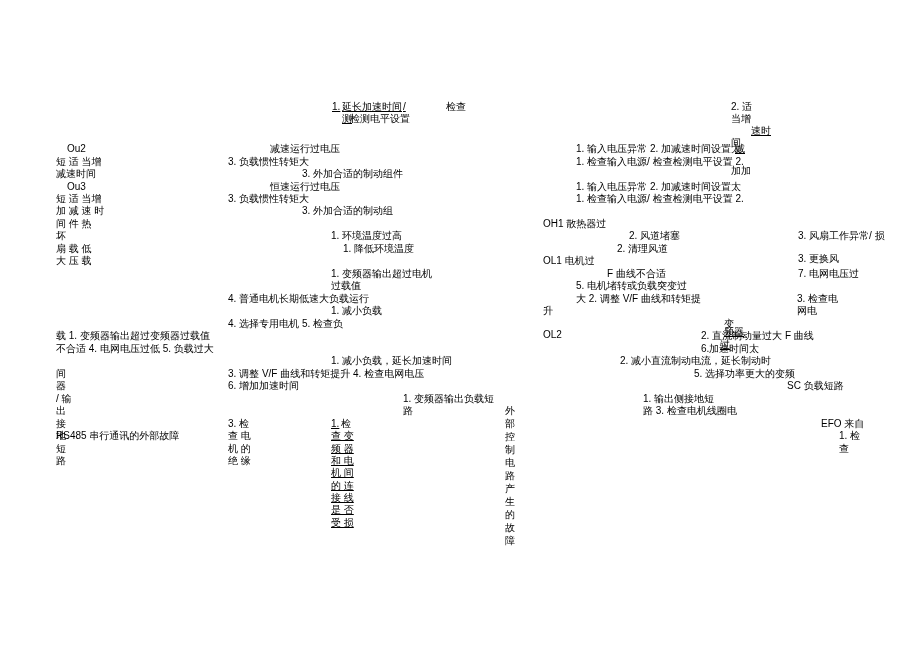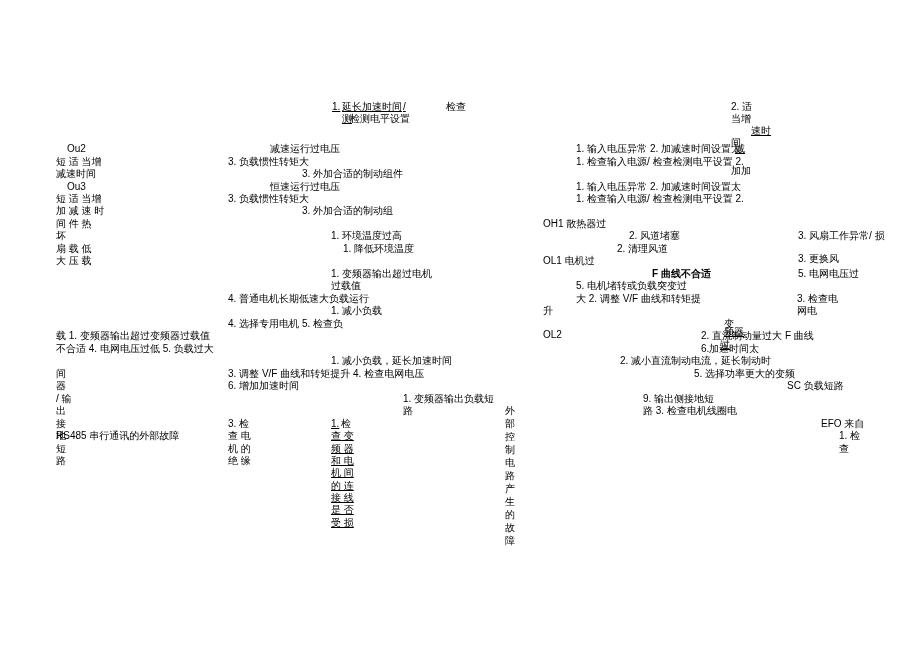--- a/index.html
+++ b/index.html
@@ -61,22 +61,22 @@
     <div class="text" style="left: 331px; top: 229px;">1. 环境温度过高</div>
     <div class="text" style="left: 617px; top: 229px; margin-left: 12px;">2. 风道堵塞</div>
     <div class="text" style="left: 798px; top: 229px;">3. 风扇工作异常/ 损</div>
     <div class="text" style="left: 56px; top: 242px;">扇  载    低</div>
     <div class="text" style="left: 343px; top: 242px;">1. 降低环境温度</div>
     <div class="text" style="left: 617px; top: 242px;">2. 清理风道</div>
     <div class="text" style="left: 798px; top: 252px; text-align: right;">3. 更换风</div>
     <div class="text" style="left: 56px; top: 254px;">大  压   载</div>
     <div class="text" style="left: 543px; top: 254px;">OL1 电机过</div>
     <div class="text" style="left: 331px; top: 267px;">1. 变频器输出超过电机</div>
-    <div class="text" style="left: 652px; top: 267px; font-weight: bold;">F 曲线不合适</div>
-    <div class="text" style="left: 798px; top: 267px;">5. 电网电压过</div>
+    <div class="text" style="left: 607px; top: 267px;">F 曲线不合适</div>
+    <div class="text" style="left: 798px; top: 267px;">7. 电网电压过</div>
     <div class="text" style="left: 331px; top: 279px;">过载值</div>
     <div class="text" style="left: 576px; top: 279px;">5. 电机堵转或负载突变过</div>
     <div class="text" style="left: 228px; top: 292px;">4. 普通电机长期低速大负载运行</div>
     <div class="text" style="left: 576px; top: 292px;">大 2. 调整 V/F 曲线和转矩提</div>
     <div class="text" style="left: 797px; top: 292px;">3. 检查电</div>
     <div class="text" style="left: 331px; top: 304px;">1. 减小负载</div>
     <div class="text" style="left: 543px; top: 304px;">升</div>
     <div class="text" style="left: 797px; top: 304px;">网电</div>
     <div class="text" style="left: 228px; top: 317px;">4. 选择专用电机 5. 检查负</div>
     <div class="text" style="left: 543px; top: 317px; margin-top: 11px;">OL2</div>
@@ -91,21 +91,21 @@
     <div class="text" style="left: 331px; top: 354px;">1. 减小负载，延长加速时间</div>
     <div class="text" style="left: 620px; top: 354px;">2. 减小直流制动电流，延长制动时</div>
     <div class="text" style="left: 56px; top: 367px;">间</div>
     <div class="text" style="left: 228px; top: 367px;">3. 调整 V/F 曲线和转矩提升 4. 检查电网电压</div>
     <div class="text" style="left: 694px; top: 367px;">5. 选择功率更大的变频</div>
     <div class="text" style="left: 56px; top: 379px;">器</div>
     <div class="text" style="left: 228px; top: 379px;">6. 增加加速时间</div>
     <div class="text" style="left: 787px; top: 379px;">SC 负载短路</div>
     <div class="text" style="left: 56px; top: 392px;">/     输</div>
     <div class="text" style="left: 403px; top: 392px;">1. 变频器输出负载短</div>
-    <div class="text" style="left: 643px; top: 392px;">9. 输出侧接地短</div>
+    <div class="text" style="left: 643px; top: 392px;">1. 输出侧接地短</div>
     <div class="text" style="left: 56px; top: 404px;">出</div>
     <div class="text" style="left: 403px; top: 404px;">路</div>
     <div class="text" style="left: 643px; top: 404px;">路 3. 检查电机线圈电</div>
     <div class="text" style="left: 56px; top: 417px;">接</div>
     <div class="text" style="left: 228px; top: 417px;">3. 检</div>
     <div class="text underline" style="left: 331px; top: 417px;">1.</div>
     <div class="text" style="left: 341px; top: 417px;">检</div>
     <div class="text" style="left: 821px; top: 417px;">EFO 来自</div>
     <div class="text" style="left: 56px; top: 429px;">地</div>
     <div class="text" style="left: 56px; top: 429px;">RS485 串行通讯的外部故障</div>

